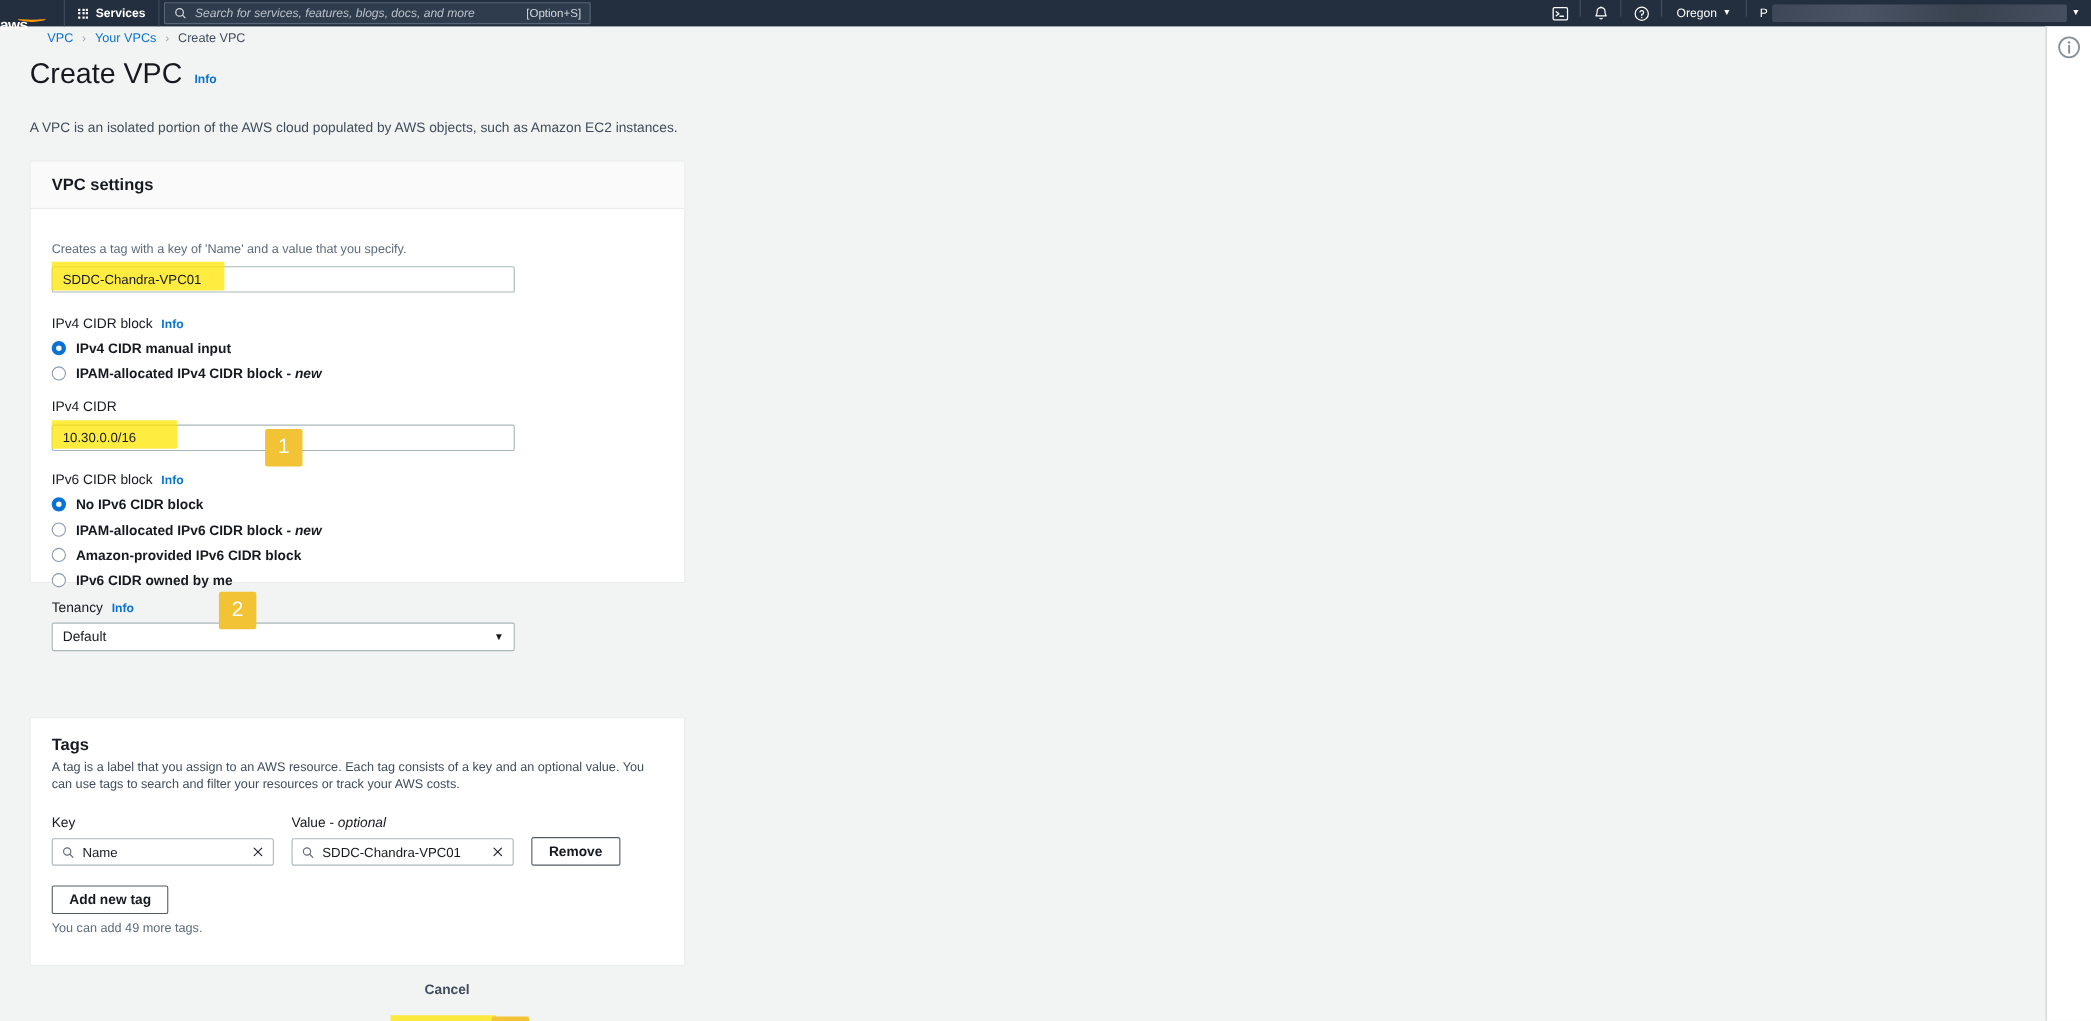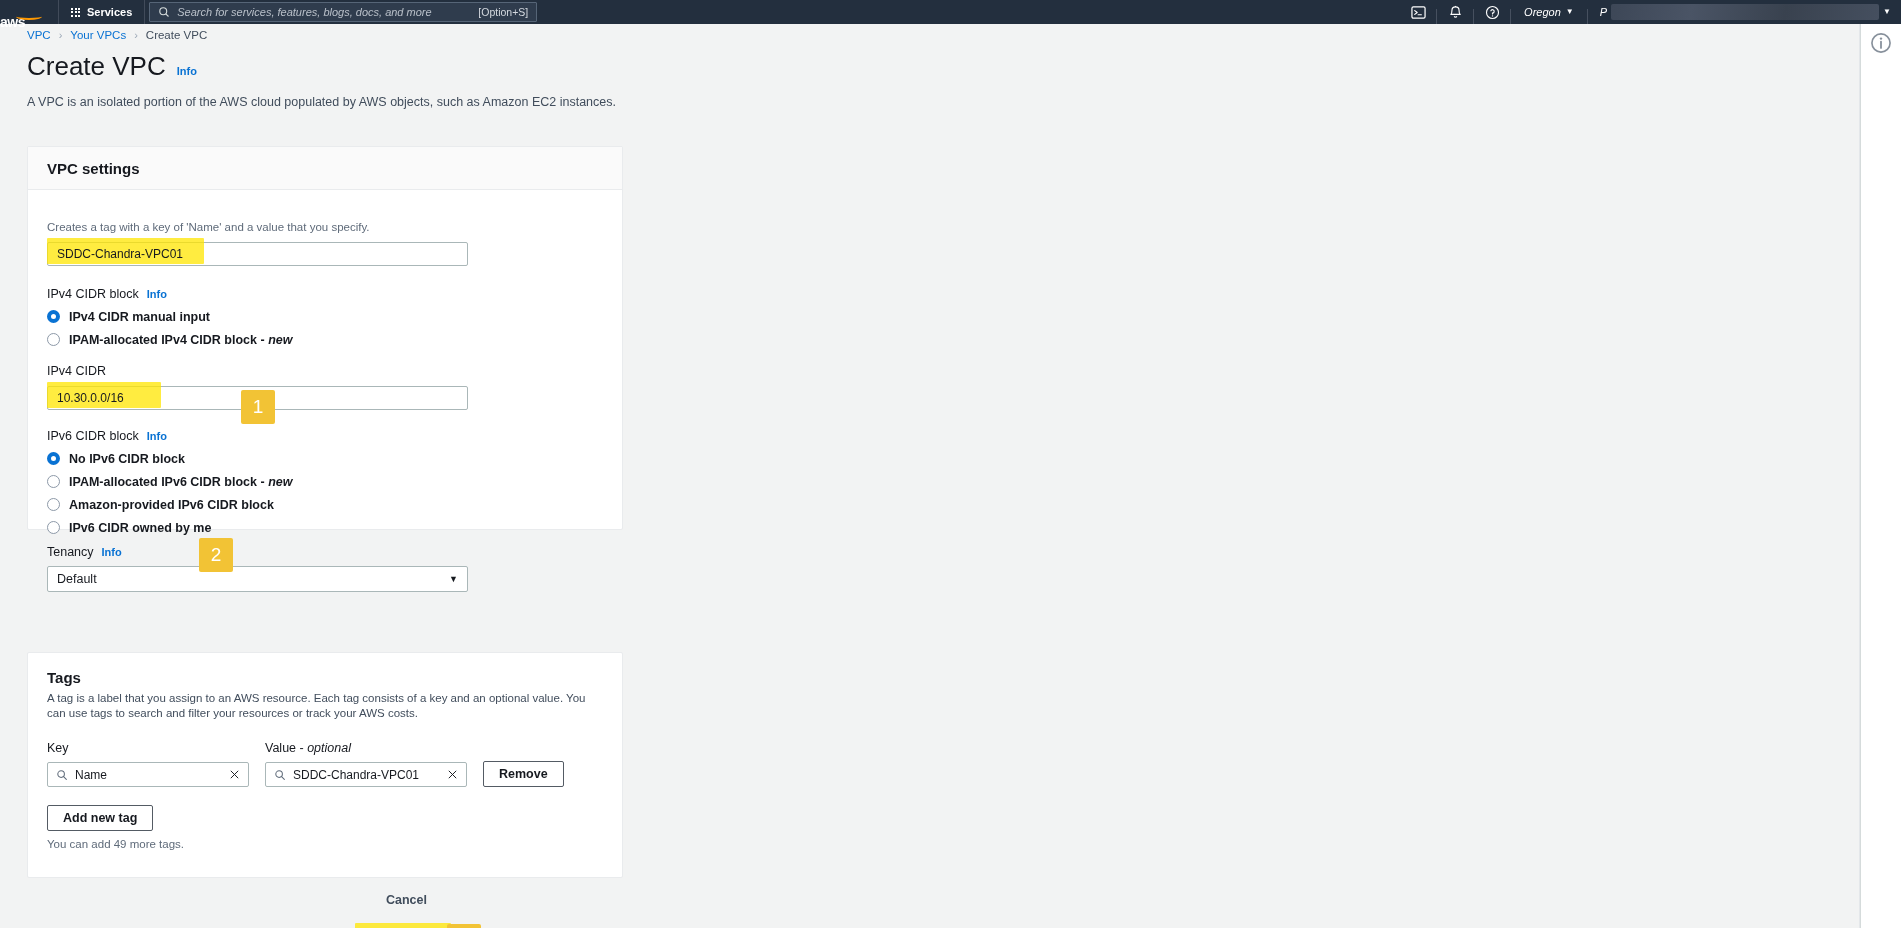--- a/index.html
+++ b/index.html
@@ -49,21 +49,21 @@
     height: 20px; width: 388px; margin-left: 4px;
     background: #2f3c4d; border: 1px solid #566577;
     display: flex; align-items: center; padding: 0 8px; gap: 7px;
     border-radius: 1px;
   }
   .searchbar .ph {
     flex: 1; font-size: 11px; font-style: italic; color: #b9c0c9;
     white-space: nowrap; overflow: hidden;
   }
   .searchbar .opt { font-size: 10.5px; color: #d4d9df; }
-  .nav-right { margin-left: auto; display: flex; align-items: flex-end; height: 24px; font-style: italic; }
+  .nav-right { margin-left: auto; display: flex; align-items: flex-start; height: 24px; }
   .nav-ico {
     width: 36px; height: 24px; display: flex; align-items: center; justify-content: center;
     cursor: pointer;
   }
   .nav-sep { width: 1px; height: 15px; background: #46505f; }
   .region-btn {
     display: flex; align-items: center; gap: 5px;
     padding: 0 13px; height: 24px; font-size: 11px; color: #ffffff; cursor: pointer;
   }
   .caret { font-size: 8px; line-height: 1; }
@@ -76,36 +76,36 @@
     width: 268px; height: 16px; border-radius: 2px;
     background: linear-gradient(100deg,#3d4757 0%,#4a5465 30%,#39424f 65%,#454f5f 100%);
     filter: blur(0.6px);
   }
 
   
   .breadcrumb {
     position: absolute; top: 24px; left: 0;
     width: 1860px; height: 22px;
     display: flex; align-items: center; gap: 8px;
-    padding-left: 27px;
+    padding-left: 43px;
     font-size: 11.5px;
   }
   .bc-link { color: #0972d3; cursor: pointer; }
   .bc-sep { color: #9ba7b6; font-size: 11px; }
   .bc-current { color: #414d5c; }
 
   
   .page-header { position: absolute; top: 50px; left: 27px; width: 900px; }
   .page-title-row { display: flex; align-items: baseline; gap: 11px; }
   h1.page-title {
     margin: 0; font-size: 26px; font-weight: normal; color: #16191f; line-height: 32px;
   }
   .info-link { font-size: 11px; font-weight: bold; color: #0972d3; cursor: pointer; }
   .page-desc {
-    margin-top: 12px; font-size: 12.5px; color: #414d5c; line-height: 17px;
+    margin-top: 26px; font-size: 12.5px; color: #414d5c; line-height: 17px;
   }
 
   
   .card {
     position: absolute; left: 27px;
     background: #ffffff; border: 1px solid #e9ebed;
     border-radius: 2px;
   }
   #vpc-settings-card { top: 146px; width: 596px; height: 384px; }
   #tags-body-card { top: 652px; width: 596px; height: 226px; }

